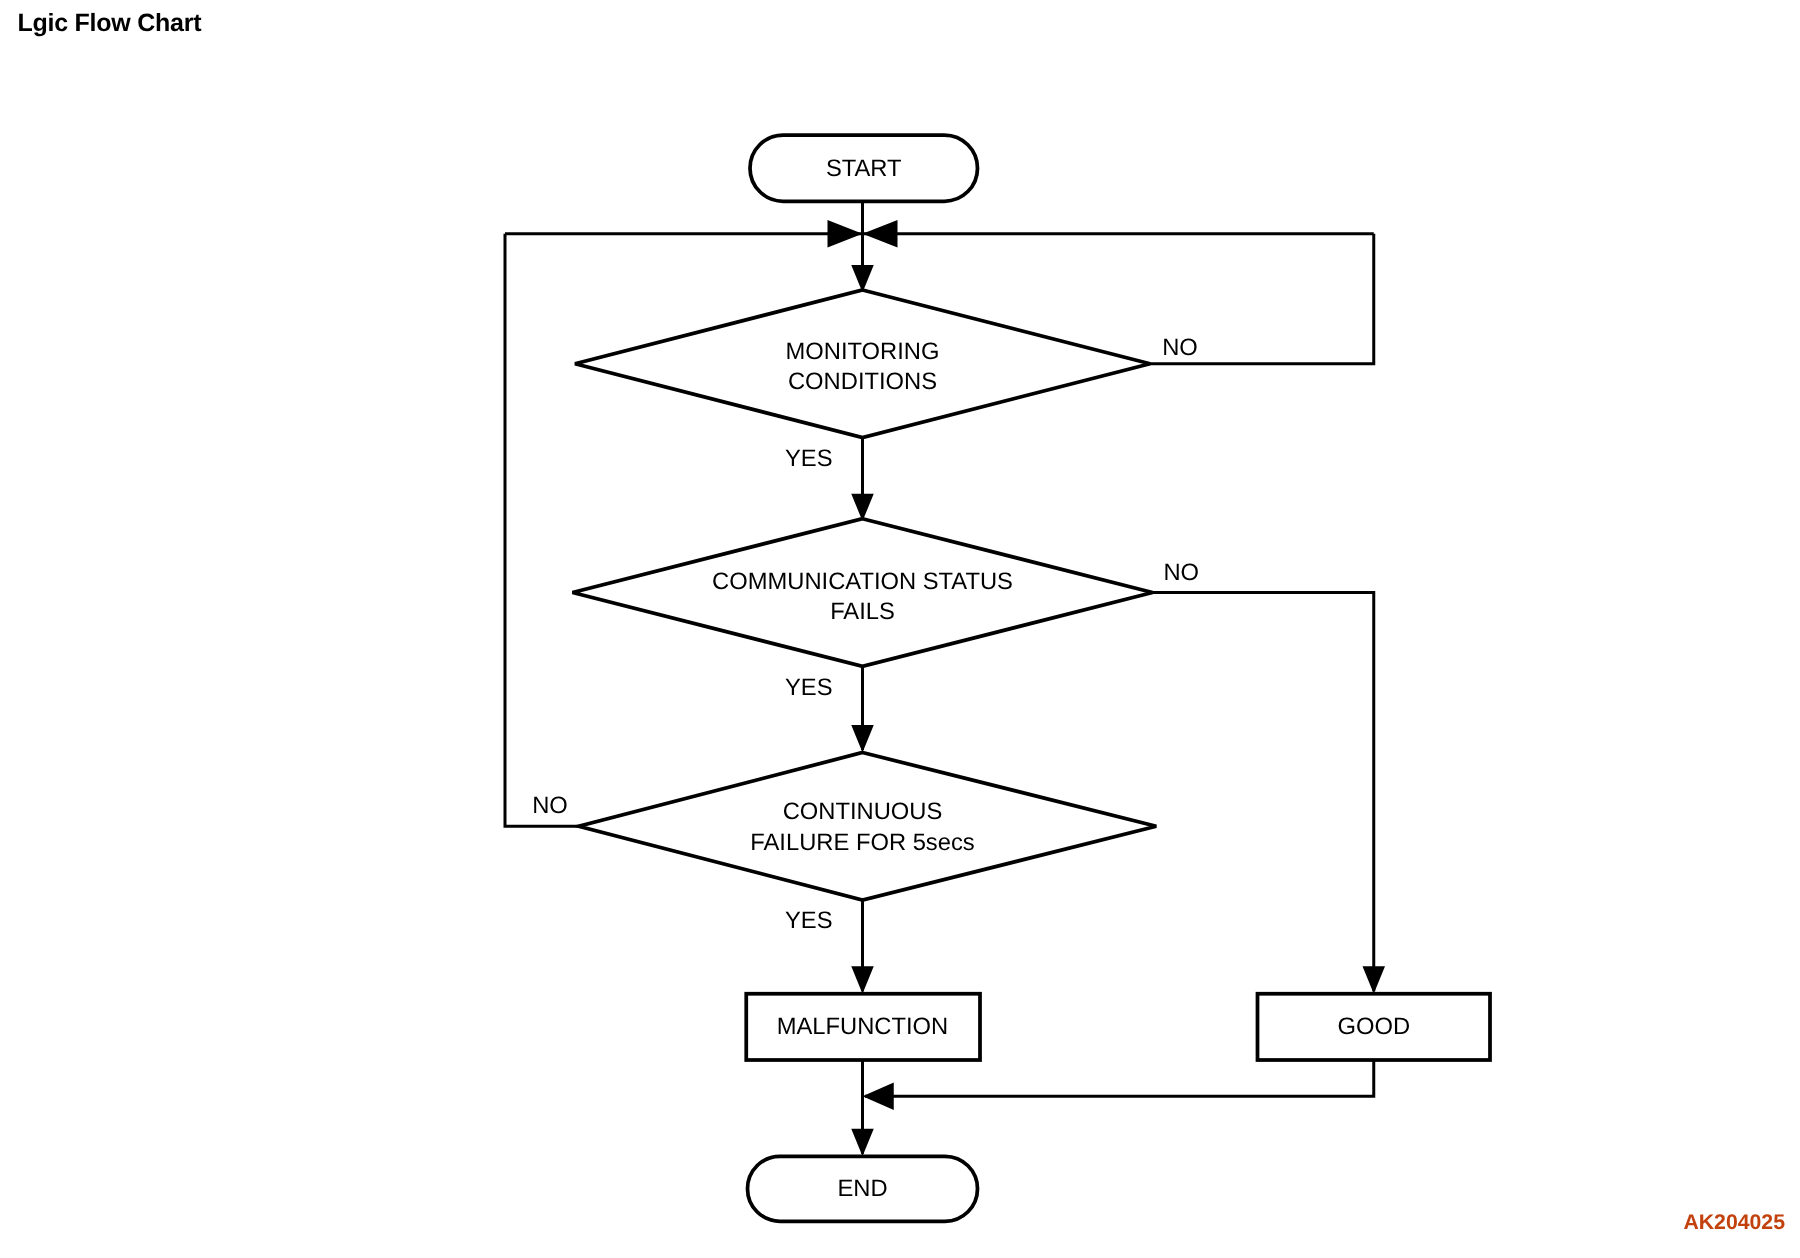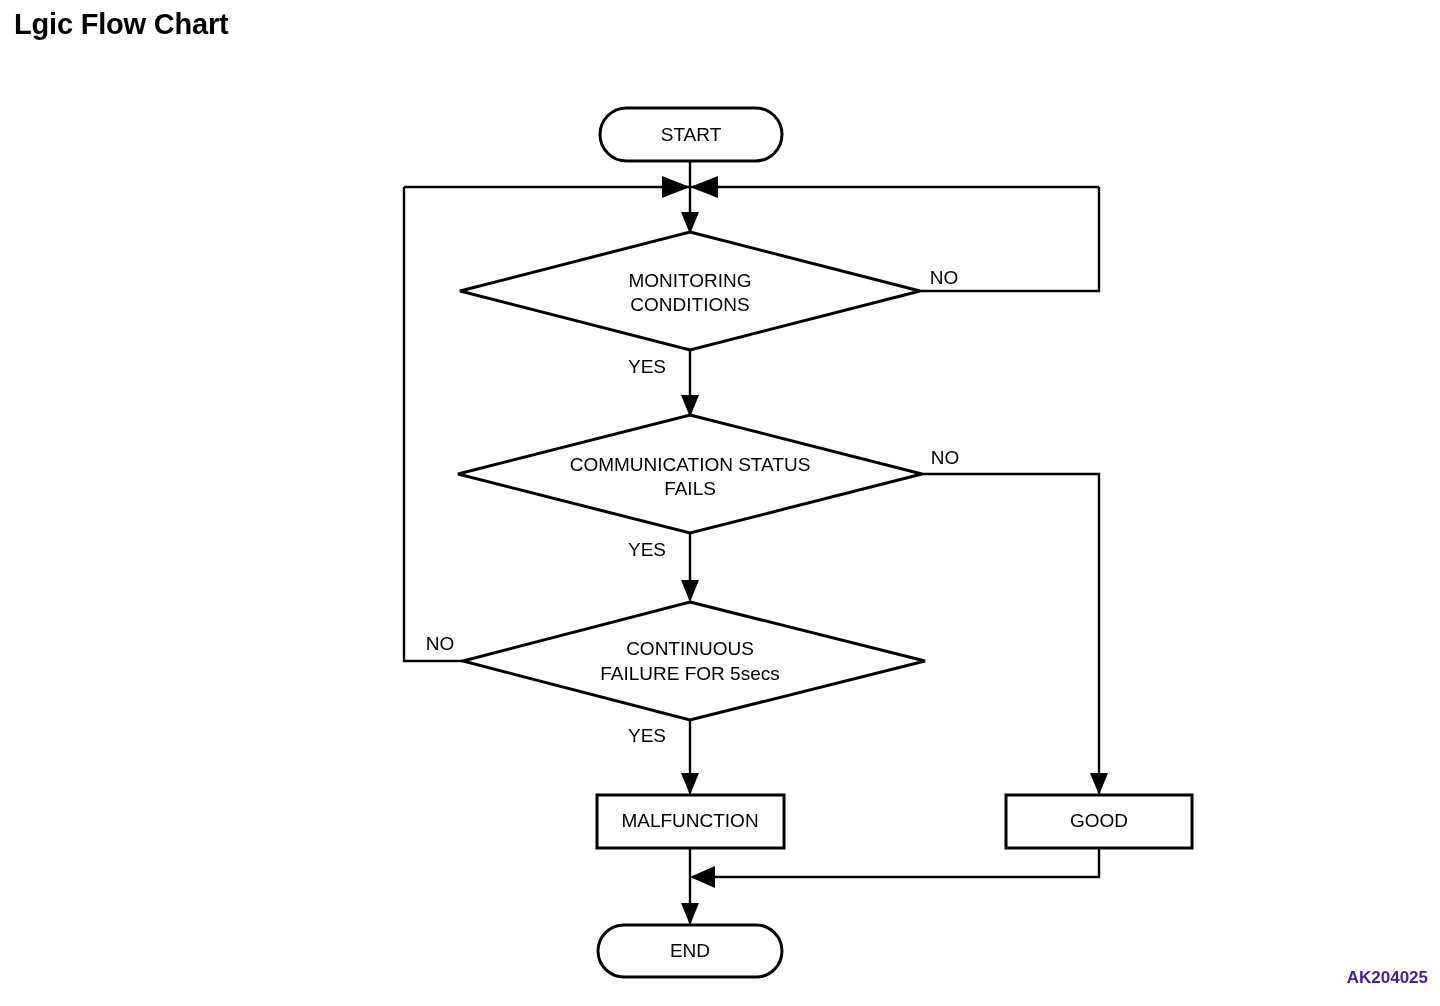--- a/index.html
+++ b/index.html
@@ -11,33 +11,33 @@
     width: 1440px;
     height: 1006px;
     position: relative;
     font-family: "Liberation Sans", sans-serif;
     overflow: hidden;
   }
   #page-title {
     position: absolute;
     left: 14px;
     top: 8px;
-    font-size: 29px;
+    font-size: 20px;
     font-weight: bold;
     color: #000000;
     letter-spacing: -0.2px;
     white-space: nowrap;
   }
   #figure-id {
     position: absolute;
     right: 12px;
     top: 968px;
     font-size: 17px;
     font-weight: bold;
-    color: #4c1d95;
+    color: #c2410c;
     letter-spacing: 0px;
   }
   #flow-svg {
     position: absolute;
     left: 0;
     top: 0;
   }
   .node-text {
     font-family: "Liberation Sans", sans-serif;
     font-size: 19px;

